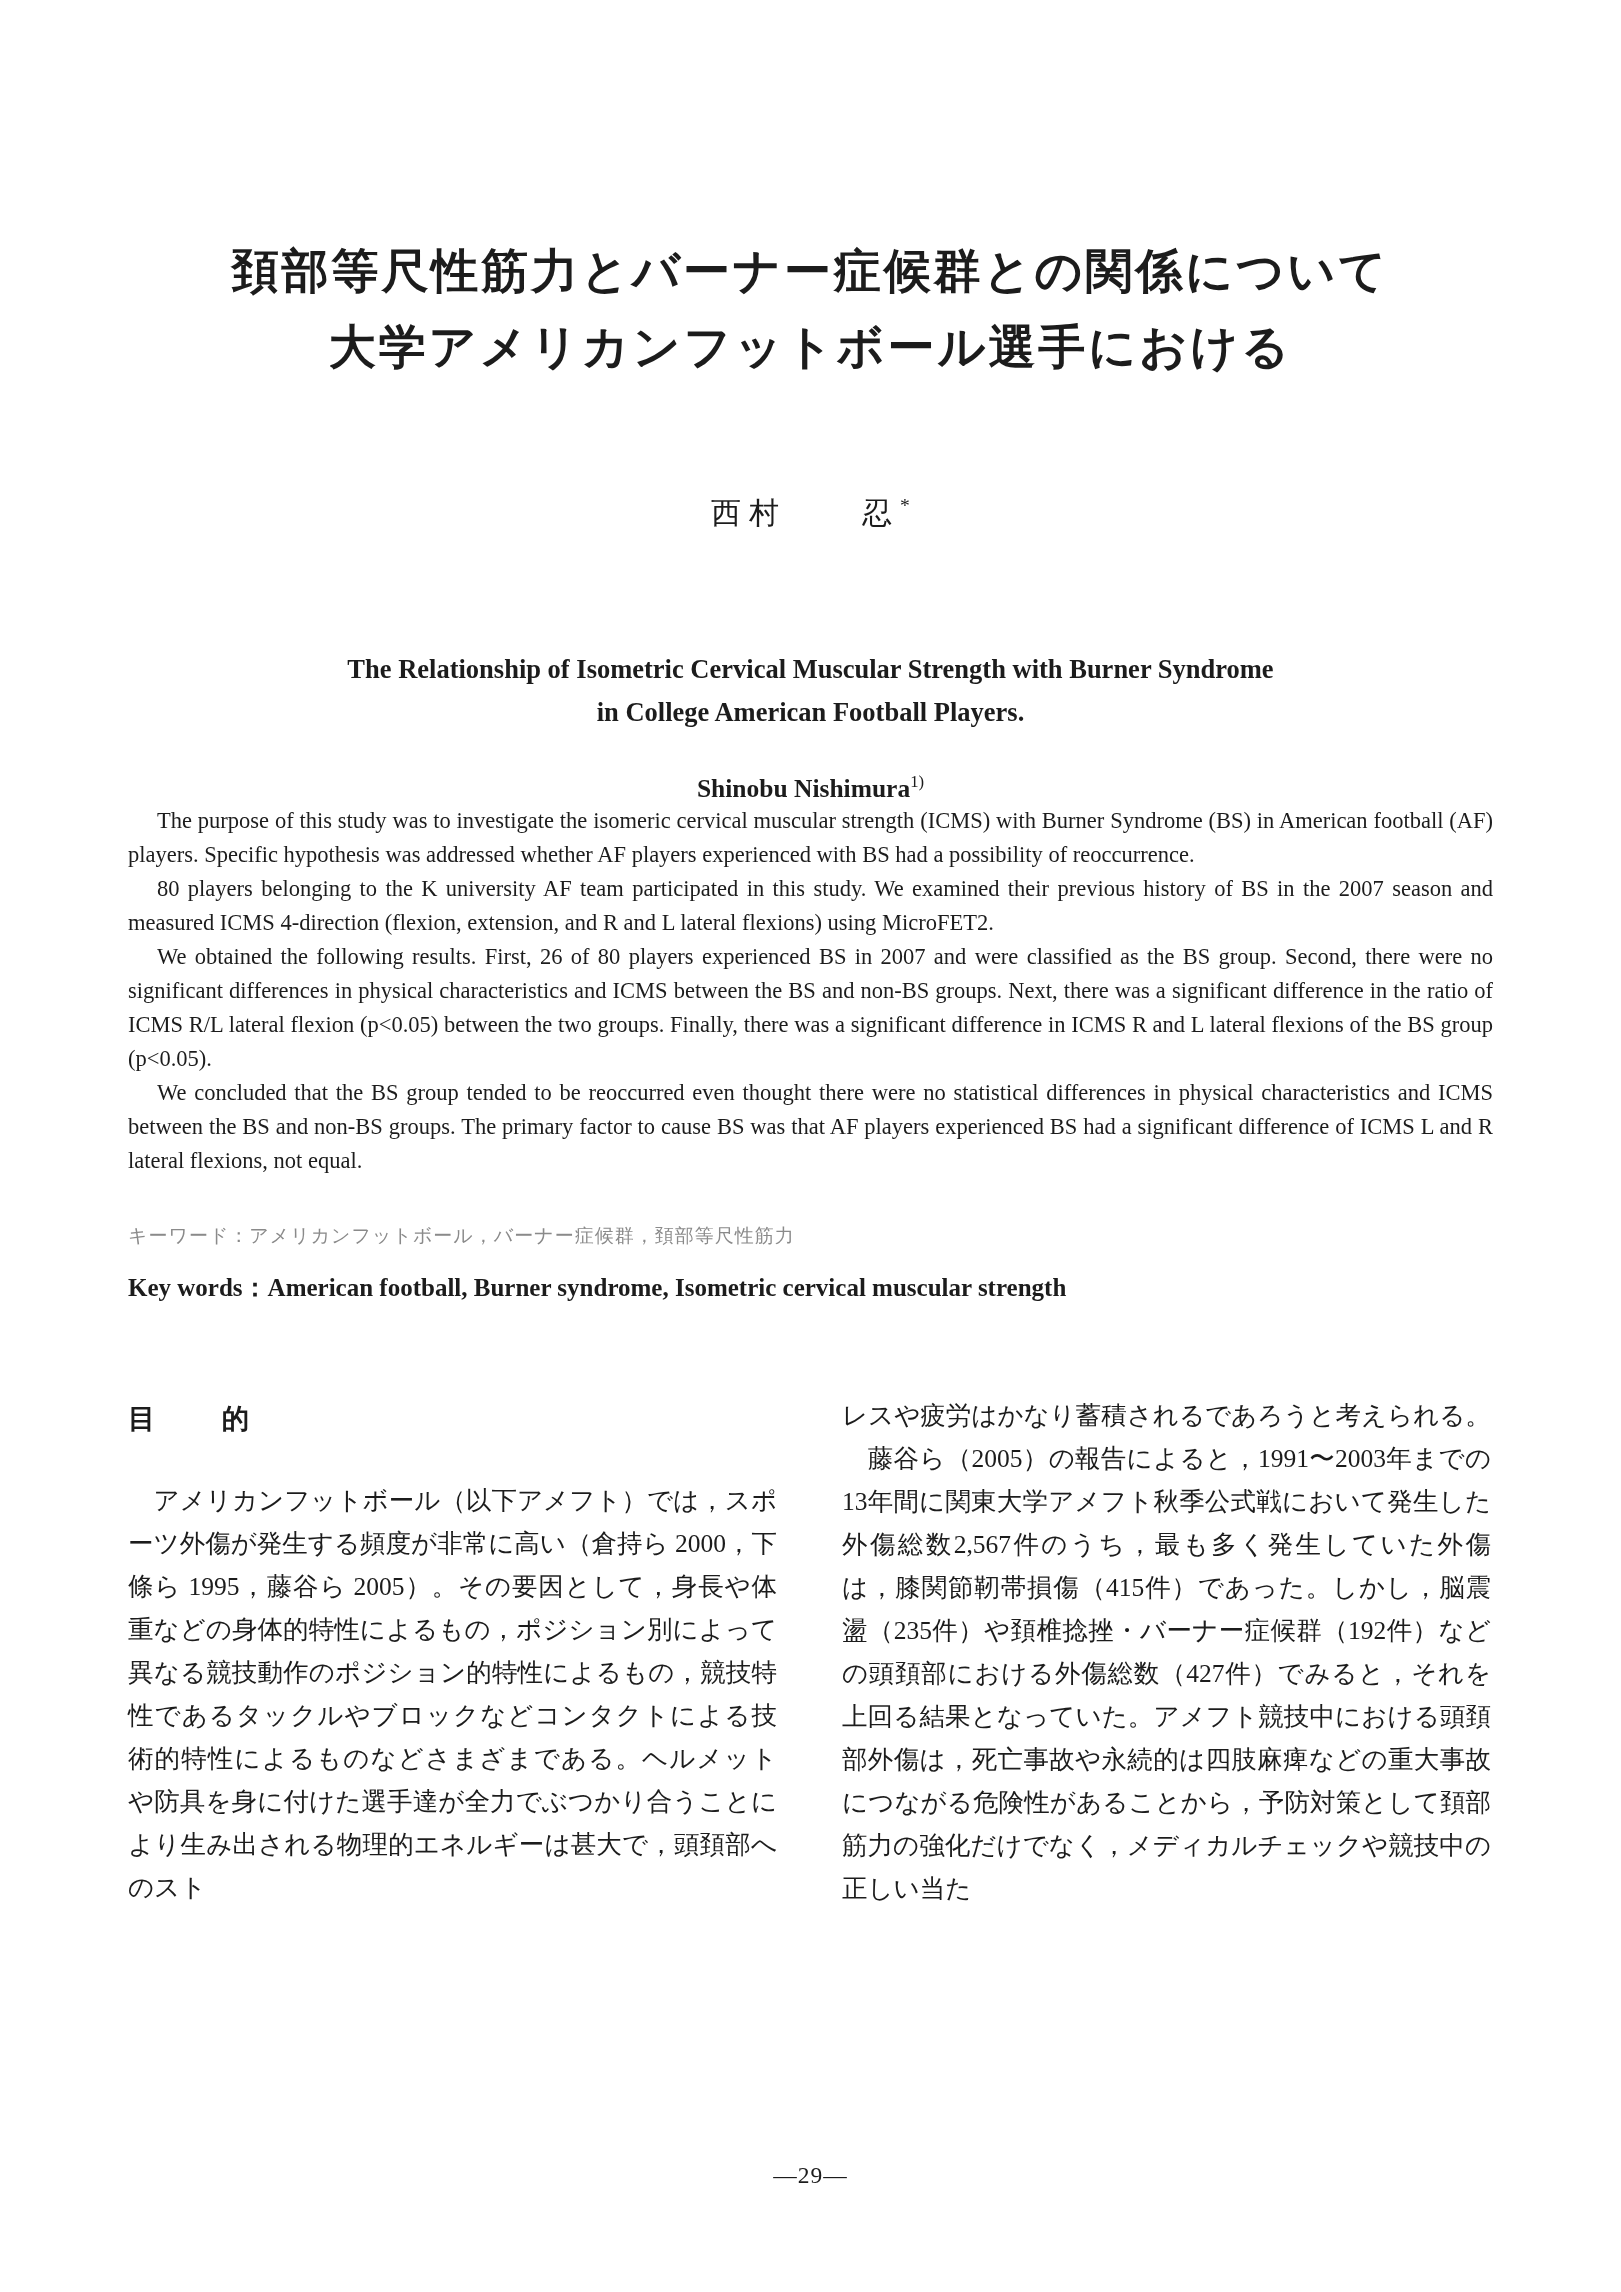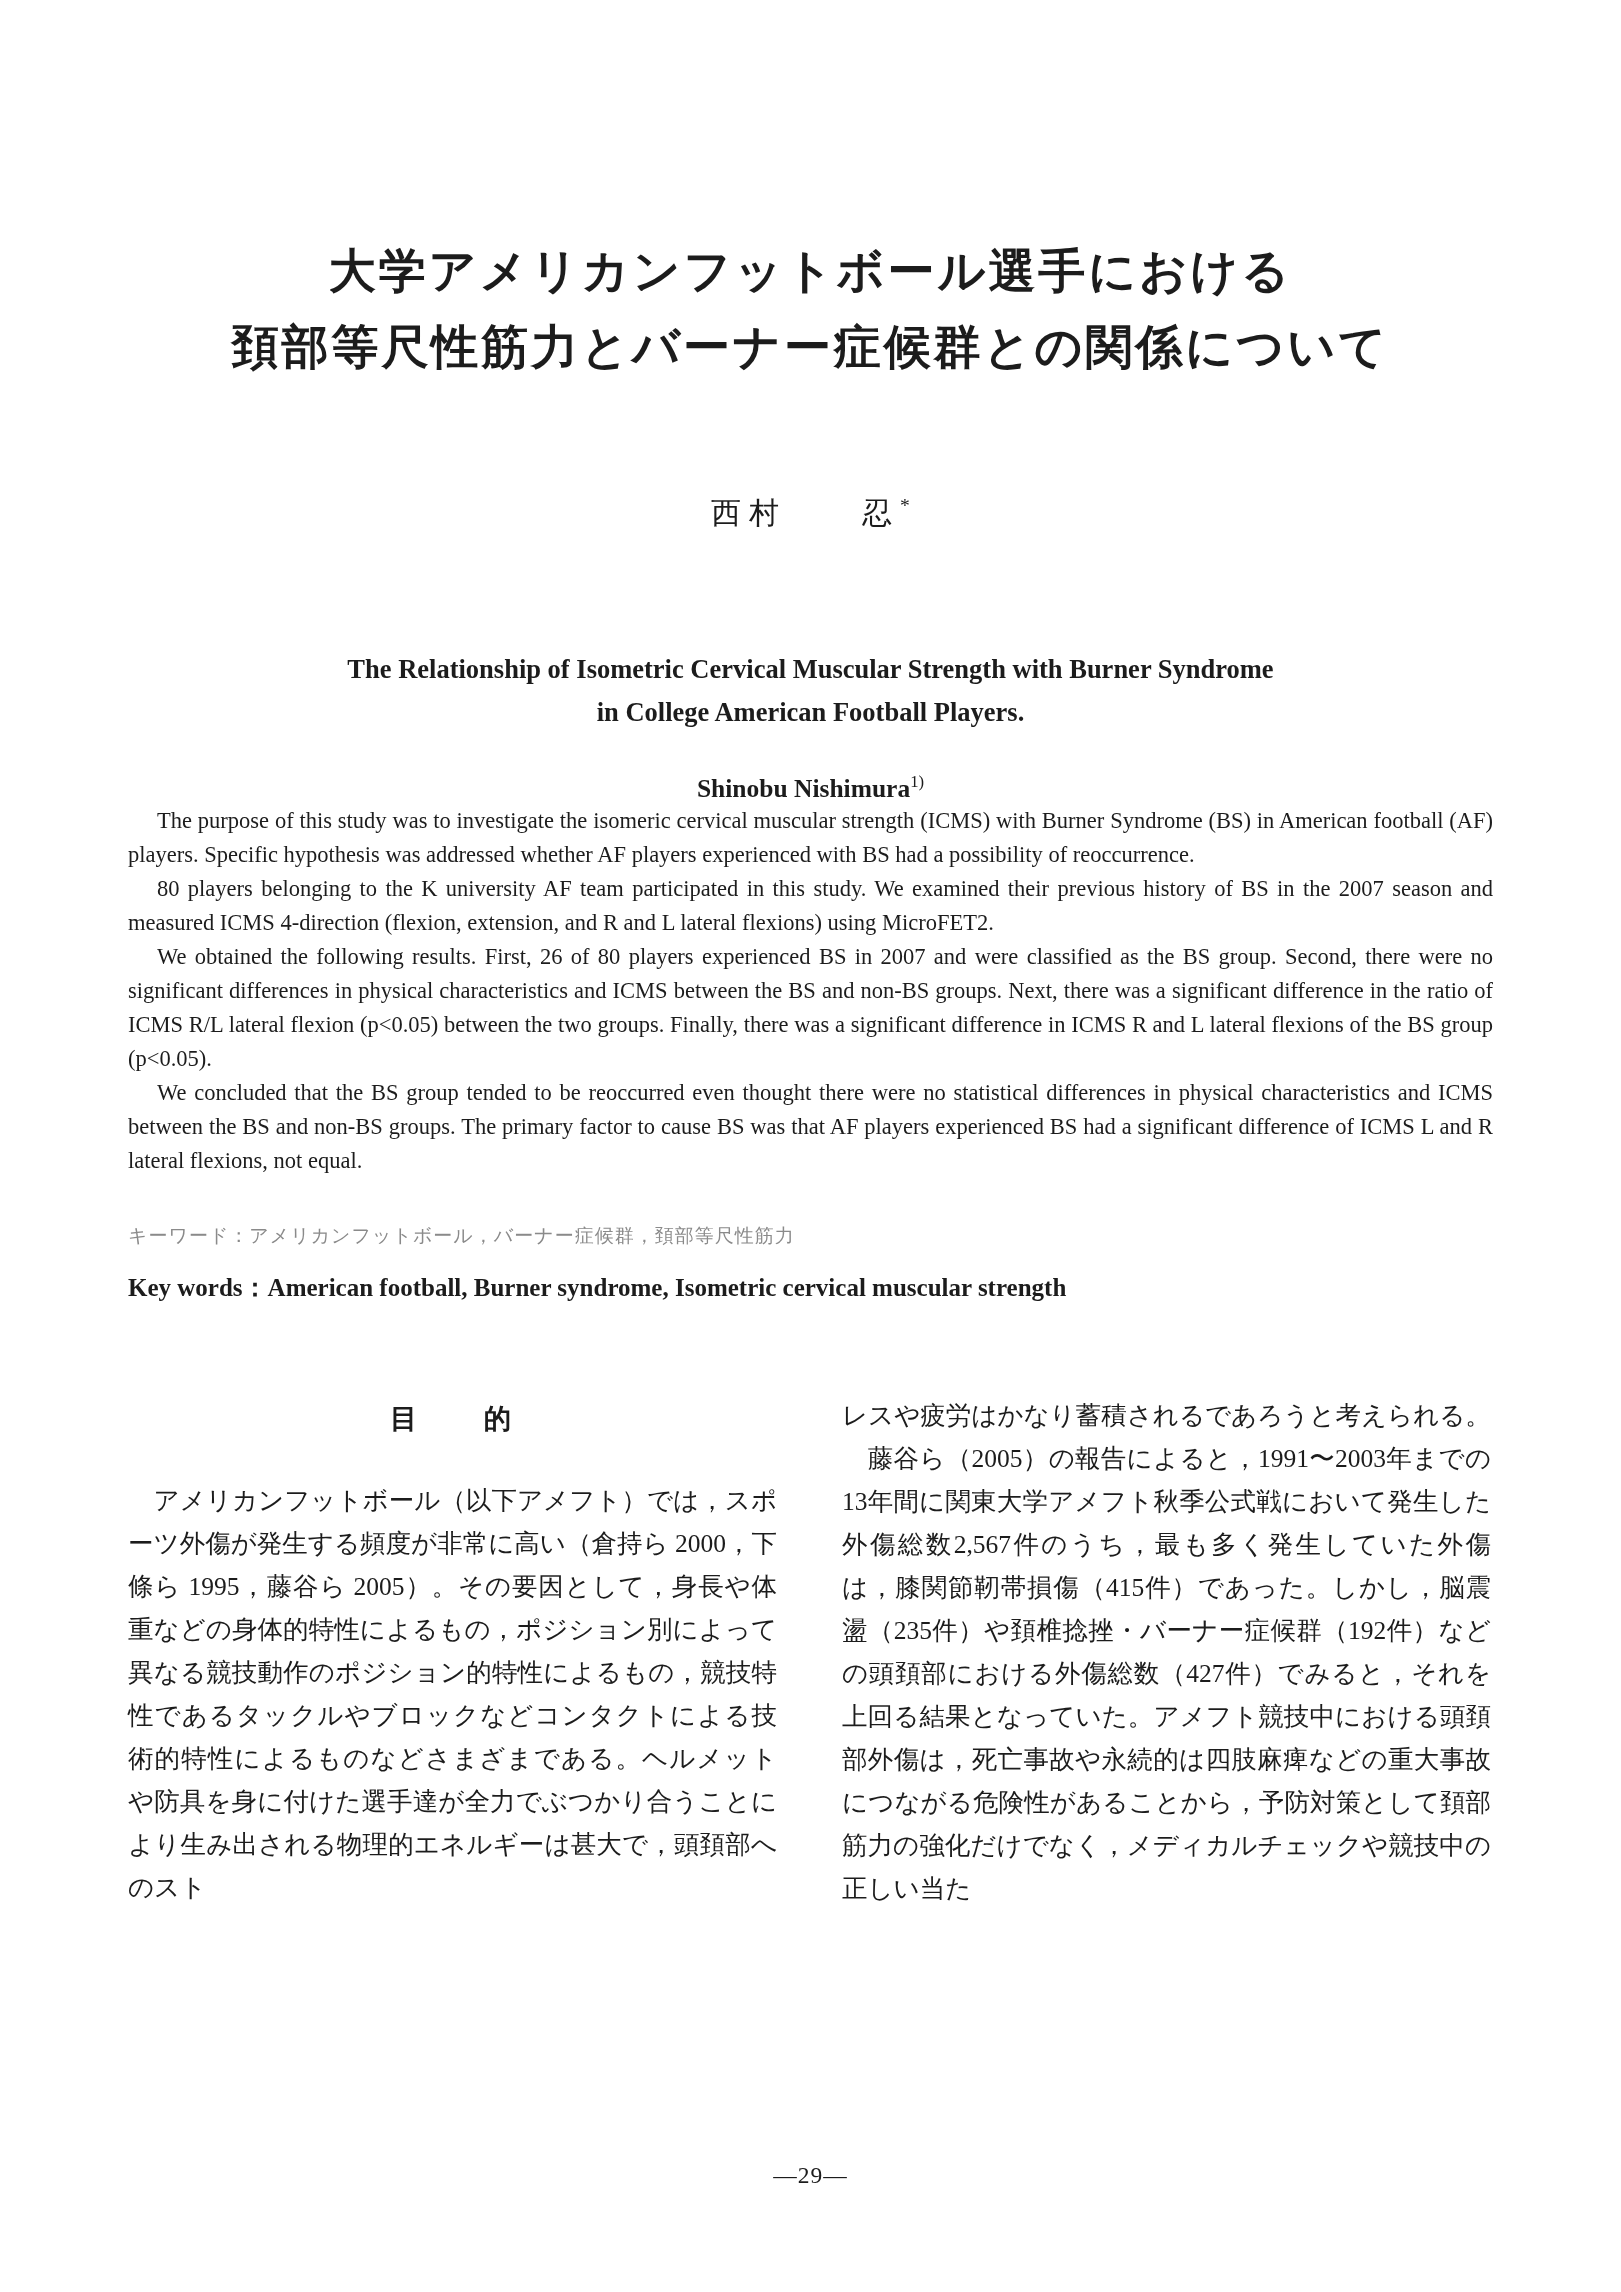--- a/index.html
+++ b/index.html
@@ -73,21 +73,20 @@
     gap: 65px;
   }
   .col {
     width: 649px;
     font-size: 25.5px;
     line-height: 43px;
     text-align: justify;
   }
   .col p { margin: 0; }
   .section-heading {
-    text-align: center;
     font-family: "Liberation Sans", "DejaVu Sans", sans-serif;
     font-size: 27.4px;
     font-weight: bold;
     letter-spacing: 3.9px;
     margin: 3.9px 0 39px 0;
   }
 
   .footnote {
     position: absolute;
     left: 128px;
@@ -110,22 +109,22 @@
     letter-spacing: 1px;
   }
 </style>
 </head>
 <body>
 
 <div class="page">
   <div class="content">
 
     <div class="title-ja">
+      <div>頚部等尺性筋力とバーナー症候群との関係について</div>
       <div>大学アメリカンフットボール選手における</div>
-      <div>頚部等尺性筋力とバーナー症候群との関係について</div>
     </div>
 
     <div class="author-ja"><span>西村　　忍</span><sup>*</sup></div>
 
     <div class="title-en">
       <div>The Relationship of Isometric Cervical Muscular Strength with Burner Syndrome</div>
       <div>in College American Football Players.</div>
     </div>
 
     <div class="author-en"><span>Shinobu Nishimura</span><sup>1)</sup></div>

